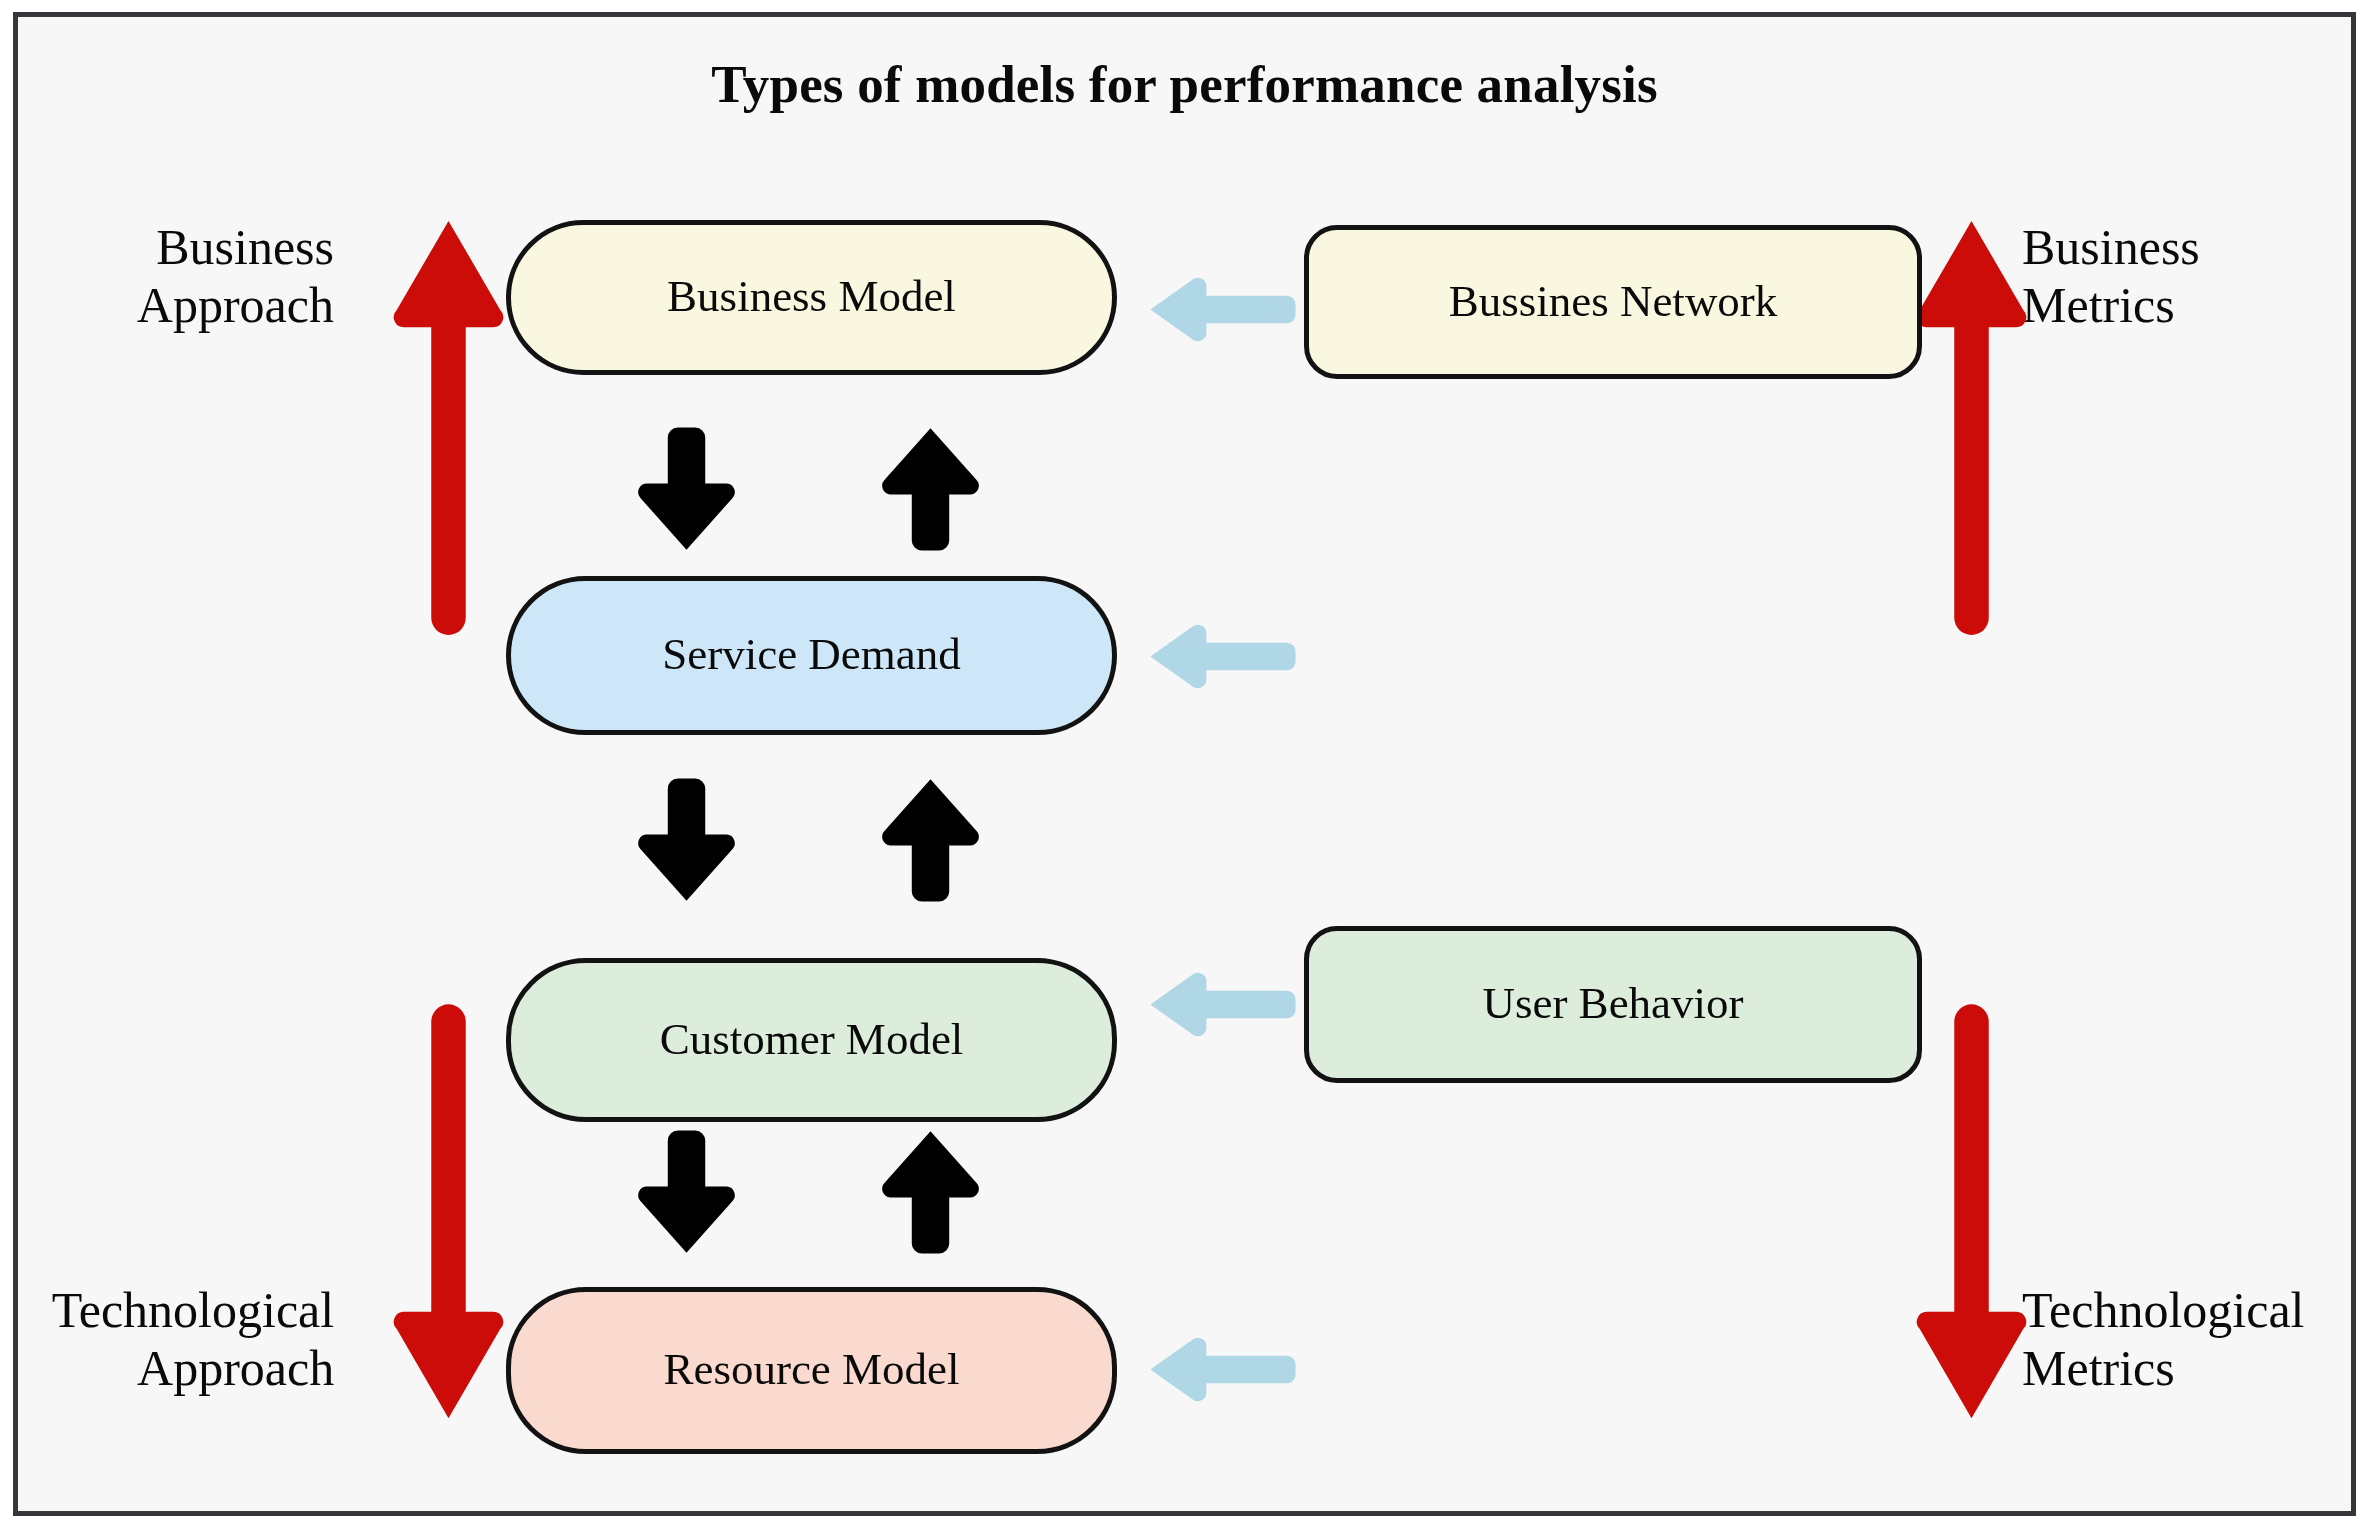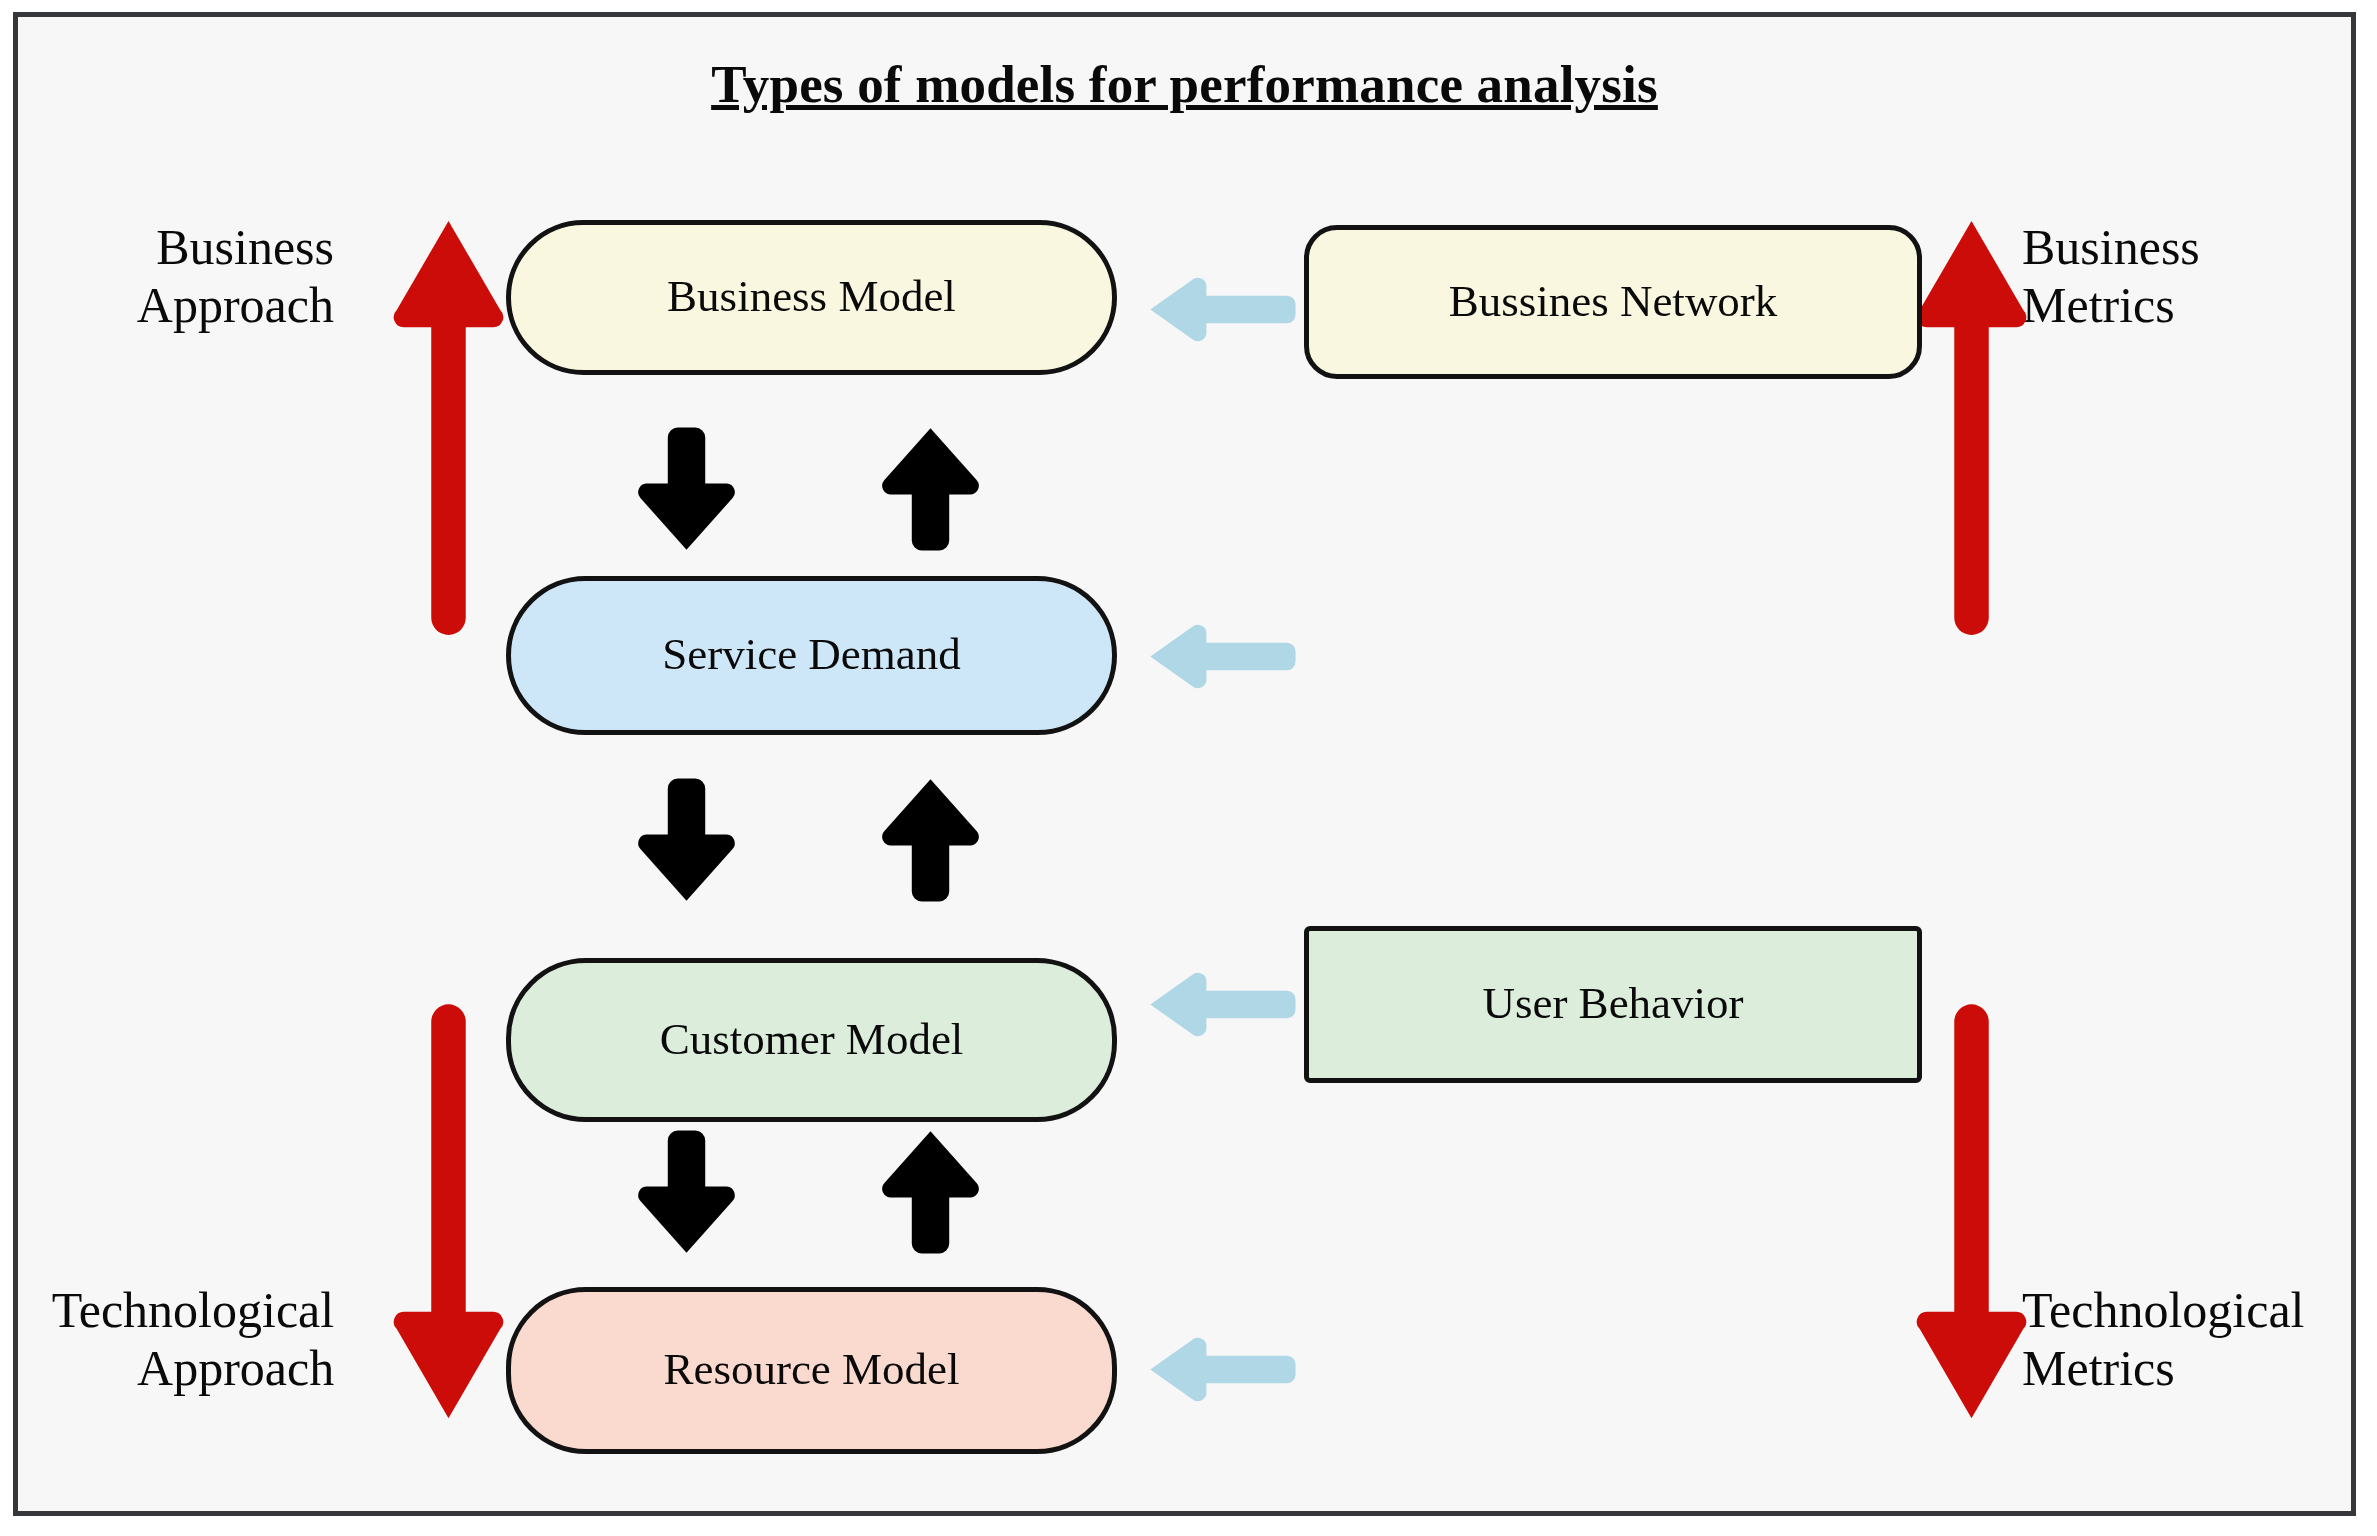--- a/index.html
+++ b/index.html
@@ -36,21 +36,20 @@
     position: absolute;
     left: 0;
     top: 37px;
     width: 100%;
     text-align: center;
     font-size: 53px;
     font-weight: bold;
     color: #0a0a0a;
     letter-spacing: 0.2px;
     white-space: nowrap;
-    text-decoration: underline;
   }
 
   
   .node {
     position: absolute;
     box-sizing: border-box;
     border: 5px solid #121212;
     display: flex;
     align-items: center;
     justify-content: center;
@@ -147,21 +146,21 @@
     </svg>
 
     <svg class="arrow" style="left:862px; top:760px;" width="101" height="126" viewBox="0 0 140 175">
       <path d="M70 3 L134 75 A12 12 0 0 1 126 95 L96 95 L96 159 A14 14 0 0 1 82 173 L58 173 A14 14 0 0 1 44 159 L44 95 L14 95 A12 12 0 0 1 6 75 Z" fill="#000000"></path>
     </svg>
 
     <div class="node pill" style="left:488px; top:909px; width:611px; height:164px; background:#DCEDDC;margin-top:32px;">
       <span>Customer Model</span>
     </div>
 
-    <div class="node rrect" style="left:1286px; top:909px; width:618px; height:157px; background:#DCEDDC;border-radius:6px;">
+    <div class="node rrect" style="left:1286px; top:909px; width:618px; height:157px; background:#DCEDDC;">
       <span>User Behavior</span>
     </div>
 
     <svg class="arrow" style="left:1128px; top:955px;" width="151" height="65" viewBox="0 0 210 90">
       <path d="M6 45 L64 4 A12 12 0 0 1 84 14 L84 26 L196 26 A12 12 0 0 1 208 38 L208 52 A12 12 0 0 1 196 64 L84 64 L84 76 A12 12 0 0 1 64 86 Z" fill="#AFD7E5"></path>
     </svg>
 
     <svg class="arrow" style="left:618px; top:1112px;" width="101" height="126" viewBox="0 0 140 175">
       <path d="M70 172 L134 100 A12 12 0 0 0 126 80 L96 80 L96 16 A14 14 0 0 0 82 2 L58 2 A14 14 0 0 0 44 16 L44 80 L14 80 A12 12 0 0 0 6 100 Z" fill="#000000"></path>
     </svg>

